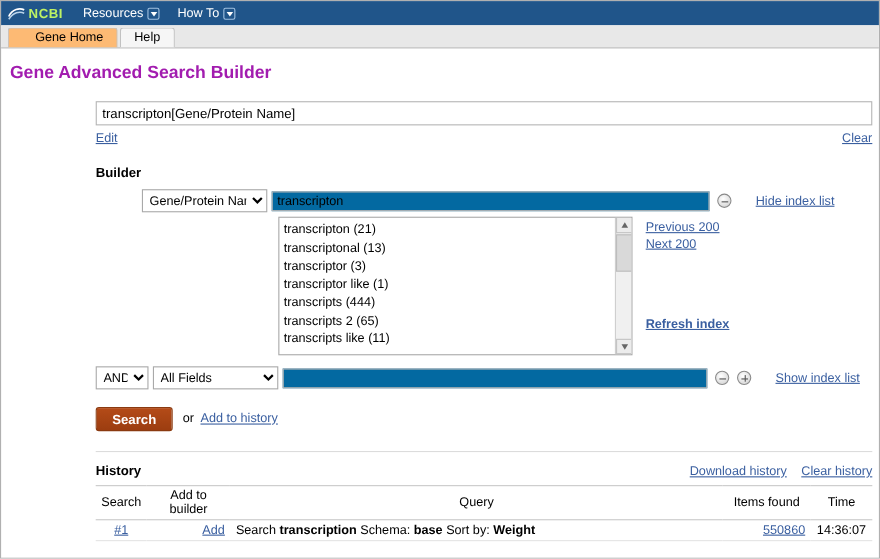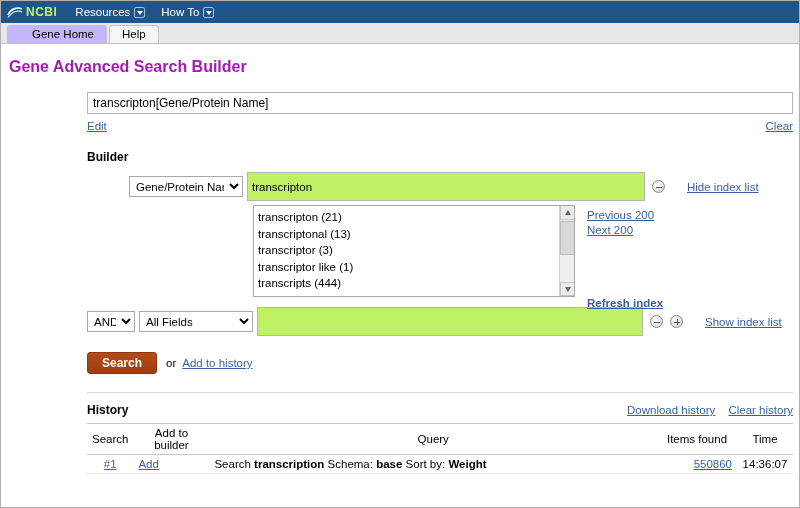--- a/index.html
+++ b/index.html
@@ -93,21 +93,21 @@
     padding: 0 12px;
     font-size: 11.5px;
     background: #f6f6f6;
     border: 1px solid #c2c2c2;
     border-bottom: none;
     border-radius: 3px 3px 0 0;
     color: #000;
     cursor: pointer;
   }
   .tab.active {
-    background: #c4b5fd;
+    background: #fdba74;
     padding-left: 24px;
   }
   
   .page-title {
     color: #a21caf;
     font-size: 16px;
     font-weight: bold;
     padding: 14px 0 0 8px;
   }
   
@@ -154,27 +154,27 @@
     font-size: 11.5px;
     font-family: "Liberation Sans", sans-serif;
     border: 1px solid #a9a9a9;
     background: #ffffff;
     padding: 1px 2px;
   }
   .sel-w1 { width: 114px; }
   .sel-w-and { width: 48px; }
   .sel-w2 { width: 114px; }
   input.term-input {
-    height: 29px;
+    height: 18px;
     border: 1px solid #b5b5b5;
     padding: 2px 4px;
     font-size: 11.5px;
     font-family: "Liberation Sans", sans-serif;
     margin-left: 4px;
-    background: #bef264;
+    background: #0369a1;
   }
   .term-w1 { width: 398px; }
   .term-w2 { width: 386px; }
   .circ-btn {
     width: 13px; height: 13px;
     border-radius: 50%;
     border: 1px solid #8a8a8a;
     background: radial-gradient(circle at 40% 35%, #ffffff 0%, #dcdcdc 70%, #bdbdbd 100%);
     display: inline-block;
     position: relative;
@@ -193,21 +193,21 @@
   }
   
   .index-area {
     position: relative;
     margin-left: 244px;
     margin-top: 4px;
     display: flex;
   }
   .index-list {
     width: 322px;
-    height: 92px;
+    height: 126px;
     border: 1px solid #a9a9a9;
     background: #ffffff;
     overflow: hidden;
     position: relative;
     padding: 3px 0 0 4px;
     font-size: 11.5px;
     line-height: 16.5px;
   }
   .index-list .opt { white-space: nowrap; color: #000; cursor: pointer; }
   .scrollbar {
@@ -315,21 +315,21 @@
     padding: 3px 5px;
     text-align: center;
     background: #ffffff;
   }
   table.history td {
     padding: 3px 5px;
     border-bottom: 1px solid #e4e4e4;
     vertical-align: top;
   }
   .c-search { width: 46px; text-align: center; }
-  .c-add { width: 76px; text-align: left; }
+  .c-add { width: 76px; text-align: right; }
   .c-query { text-align: left; }
   .c-items { width: 80px; text-align: right; }
   .c-time { width: 56px; text-align: center; }
   .b { font-weight: bold; }
 </style>
 </head>
 <body>
 
 <div class="page">
 

